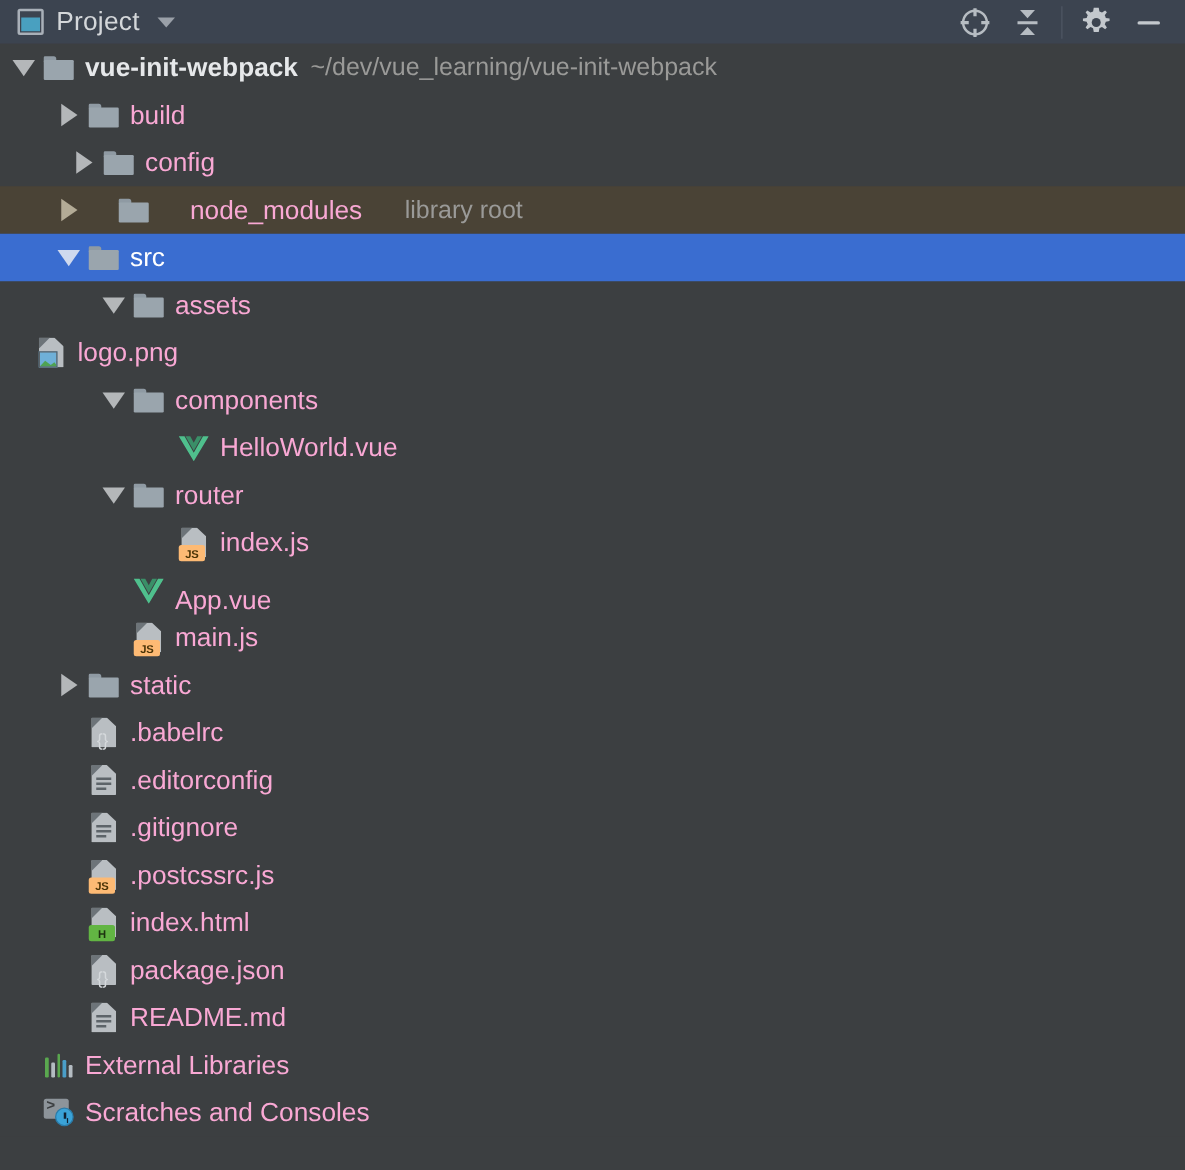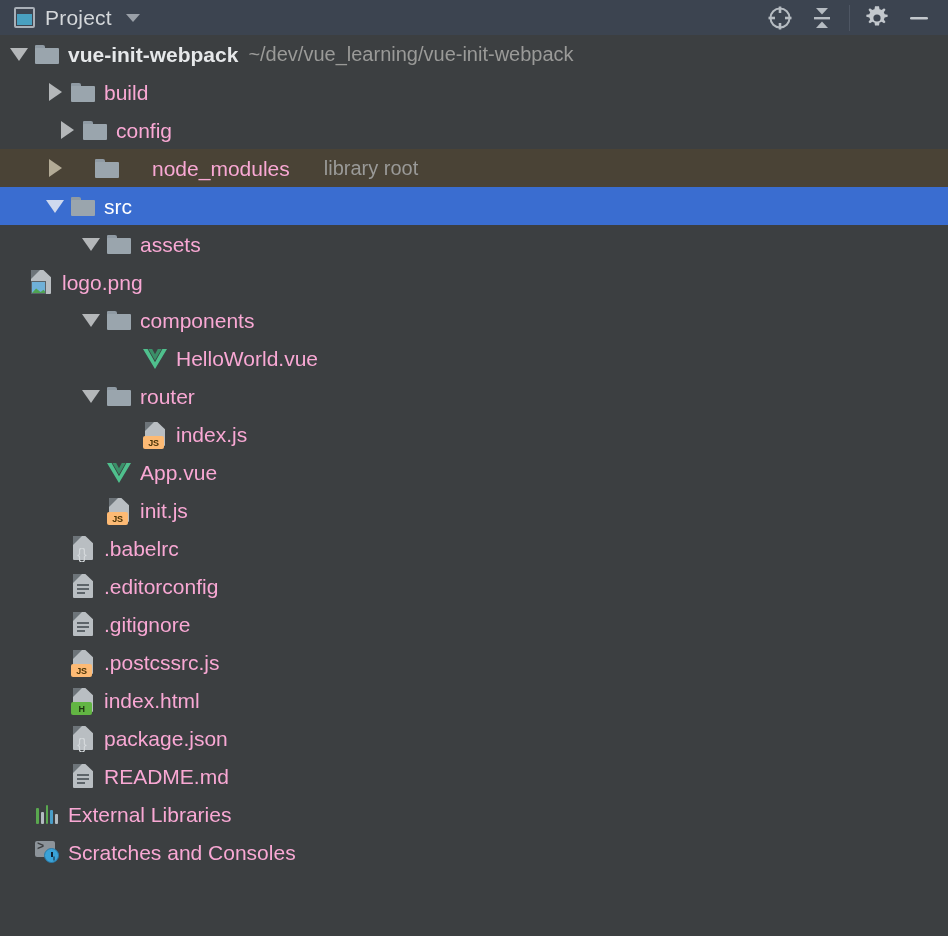--- a/index.html
+++ b/index.html
@@ -450,40 +450,52 @@
       <span class="twisty empty"></span>
       <span class="icon-wrap">
         <span class="ic-doc">
           <span class="page"></span>
           <span class="fold"></span>
           <span class="badge js">JS</span>
         </span>
       </span>
       <span class="row-label">index.js</span>
     </div>
-    <div class="row" style="padding-left: 78px;">
+    <div class="row" style="padding-left: 78px; align-items: flex-end;">
       <span class="twisty empty"></span>
       <span class="icon-wrap">
         <span class="ic-vue"><svg width="24" height="21" viewBox="0 0 24 21">
             <polygon points="0,1 4.6,1 12,14.2 19.4,1 24,1 12,21" fill="#4fc08d"></polygon>
             <polygon points="5.4,1 9.2,1 12,6.2 14.8,1 18.6,1 12,12.6" fill="#3a8f68"></polygon>
           </svg></span>
       </span>
       <span class="row-label">App.vue</span>
     </div>
     <div class="row" style="padding-left: 78px;">
       <span class="twisty empty"></span>
       <span class="icon-wrap">
         <span class="ic-doc">
           <span class="page"></span>
           <span class="fold"></span>
           <span class="badge js">JS</span>
         </span>
       </span>
-      <span class="row-label">init.js</span>
+      <span class="row-label">main.js</span>
+    </div>
+    <div class="row" style="padding-left: 42px;">
+      <span class="twisty">
+        <span class="tri-r"></span>
+      </span>
+      <span class="icon-wrap">
+        <span class="ic-folder">
+          <span class="tab"></span>
+          <span class="body"></span>
+        </span>
+      </span>
+      <span class="row-label">static</span>
     </div>
     <div class="row" style="padding-left: 42px;">
       <span class="twisty empty"></span>
       <span class="icon-wrap">
         <span class="ic-doc ic-json">
           <span class="page"></span>
           <span class="fold"></span>
           <span class="braces">{}</span>
         </span>
       </span>

